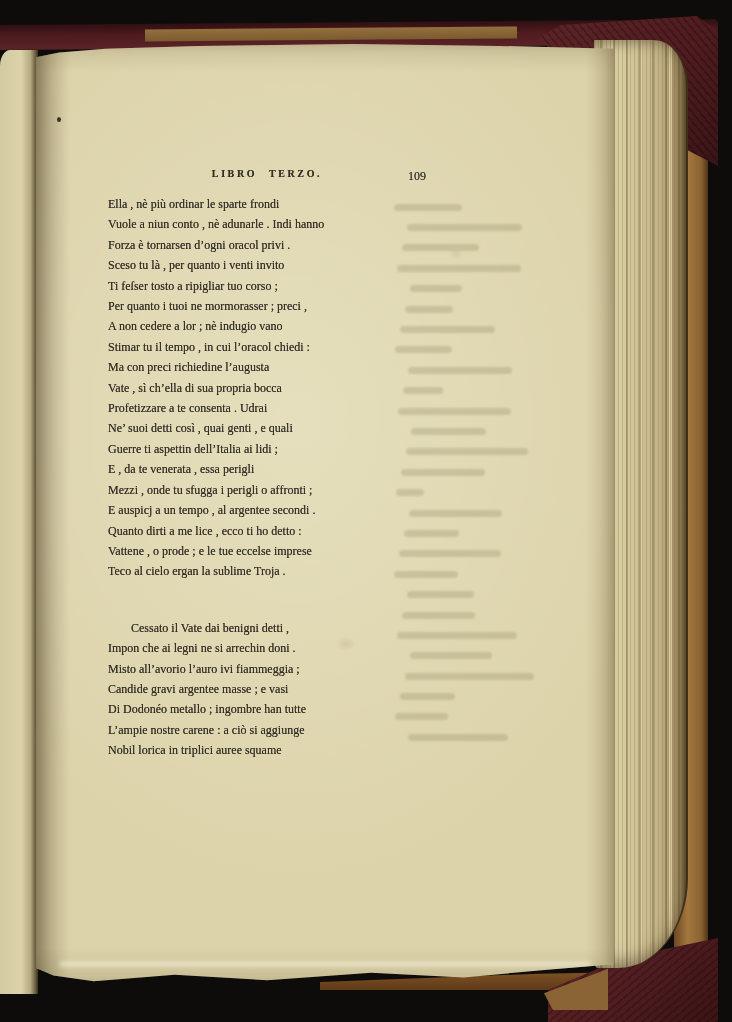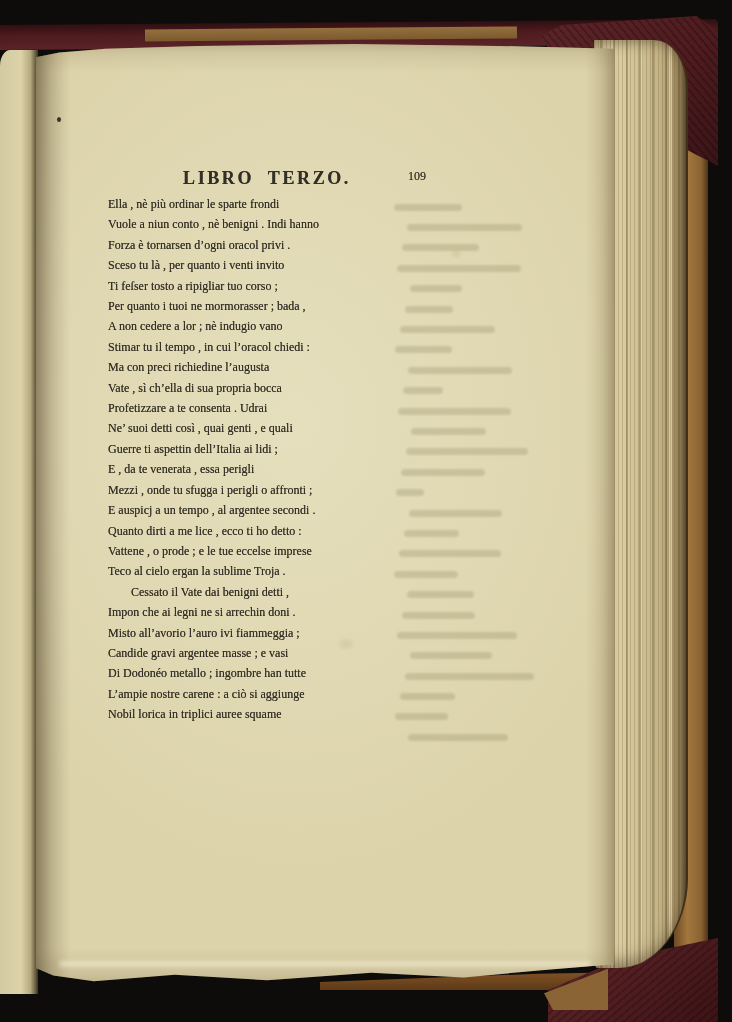--- a/index.html
+++ b/index.html
@@ -85,37 +85,37 @@
     content:"";position:absolute;left:4%;bottom:18px;width:92%;height:6px;
     background:rgba(246,241,216,.55);filter:blur(2px);border-radius:3px;
   }
   
   .running-head{
     position:absolute;left:72px;top:124px;width:318px;height:20px;
     display:flex;justify-content:center;align-items:baseline;
     color:var(--ink-black,#332e26);
   }
   .head-title{
-    font-size:18px;font-weight:bold;letter-spacing:2.6px;word-spacing:7px;
+    font-size:10px;font-weight:bold;letter-spacing:2.6px;word-spacing:7px;
     text-shadow:0 0 .5px rgba(51,46,38,.7);
   }
   .folio{
     position:absolute;right:0;top:1px;font-size:12px;
     font-feature-settings:"onum" 1;font-variant-numeric:oldstyle-nums;
     text-shadow:0 0 .4px rgba(51,46,38,.6);
   }
   .poem{
     position:absolute;left:72px;top:150px;width:340px;
     color:var(--ink-black,#332e26);
   }
   .poem-line{
     font-size:12px;line-height:20.4px;white-space:nowrap;
     text-shadow:0 0 .55px rgba(51,46,38,.75);
   }
-  .poem-line.indent{padding-left:23px;}
+  .poem-line.indent{padding-left:23px;margin-top:36px;}
   
   .ghost{
     position:absolute;left:358px;top:153px;width:150px;
   }
   .ghost-line{height:20.4px;display:flex;align-items:center;}
   .ghost-bar{
     height:7px;border-radius:4px;background:#8f8a61;opacity:.3;filter:blur(1.1px);
   }
   .ink-dot{
     position:absolute;left:21px;top:73px;width:4px;height:5px;border-radius:50%;
@@ -136,25 +136,25 @@
   <div class="fore-edge"></div>
   <div class="left-sliver"></div>
 
   <div class="page">
     <div class="running-head">
       <span class="head-title">LIBRO TERZO.</span>
       <span class="folio">109</span>
     </div>
     <div class="poem">
         <div class="poem-line">Ella , nè più ordinar le sparte frondi</div>
-        <div class="poem-line">Vuole a niun conto , nè benigni . Indi hanno</div>
+        <div class="poem-line">Vuole a niun conto , nè adunarle . Indi hanno</div>
         <div class="poem-line">Forza è tornarsen d’ogni oracol privi .</div>
         <div class="poem-line">Sceso tu là , per quanto i venti invito</div>
         <div class="poem-line">Ti feſser tosto a ripigliar tuo corso ;</div>
-        <div class="poem-line">Per quanto i tuoi ne mormorasser ; bada ,</div>
+        <div class="poem-line">Per quanto i tuoi ne mormorasser ; preci ,</div>
         <div class="poem-line">A non cedere a lor ; nè indugio vano</div>
         <div class="poem-line">Stimar tu il tempo , in cui l’oracol chiedi :</div>
         <div class="poem-line">Ma con preci richiedine l’augusta</div>
         <div class="poem-line">Vate , sì ch’ella di sua propria bocca</div>
         <div class="poem-line">Profetizzare a te consenta . Udrai</div>
         <div class="poem-line">Ne’ suoi detti così , quai genti , e quali</div>
         <div class="poem-line">Guerre ti aspettin dell’Italia ai lidi ;</div>
         <div class="poem-line">E , da te venerata , essa perigli</div>
         <div class="poem-line">Mezzi , onde tu sfugga i perigli o affronti ;</div>
         <div class="poem-line">E auspicj a un tempo , al argentee secondi .</div>

